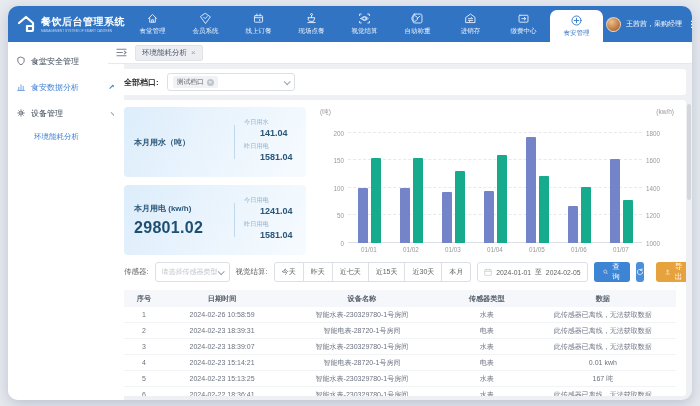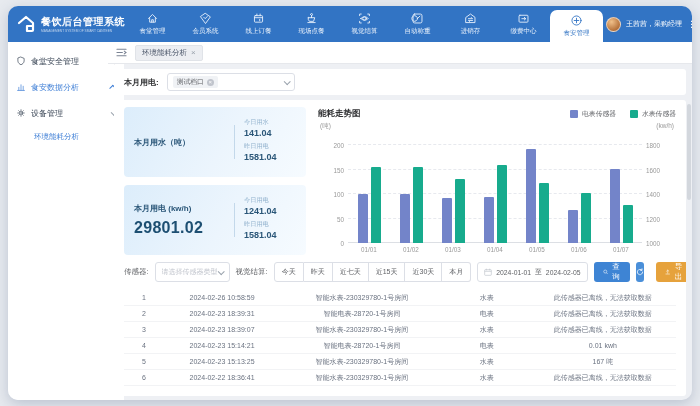--- a/index.html
+++ b/index.html
@@ -72,21 +72,21 @@
   
   .stats-col { width:182px; flex:none; display:flex; flex-direction:column; gap:8px; }
   .stat-card { flex:1; border-radius:4px; background:linear-gradient(120deg,#dcedfb 0%,#ecf5fd 55%,#f6fbff 100%);
                display:flex; align-items:center; padding:0 10px; }
   .stat-main { flex:1; }
   .stat-title { font-size:8px; font-weight:bold; color:#2a5678; white-space:nowrap; }
   .stat-value { font-size:16px; font-weight:bold; color:#1d4f72; margin-top:5px; letter-spacing:.3px; }
   .stat-divider { width:1px; height:34px; background:#c3d8ea; margin:0 9px; }
   .stat-side { width:52px; flex:none; }
   .stat-side .sl { font-size:6.2px; color:#8fb0cc; white-space:nowrap; }
-  .stat-side .sv { font-size:9px; font-weight:bold; color:#2a5678; margin:1px 0 4px; }
+  .stat-side .sv { font-size:9px; font-weight:bold; color:#2a5678; margin:1px 16px 4px; }
 
   
   .chart-col { flex:1; display:flex; flex-direction:column; }
   .chart-head { display:flex; align-items:center; justify-content:space-between; height:14px; }
   .chart-title { font-size:8.5px; font-weight:bold; color:#303133; }
   .legend { display:flex; gap:14px; }
   .legend-item { display:flex; align-items:center; gap:4px; font-size:6.8px; color:#606266; cursor:pointer; }
   .legend-swatch { width:8px; height:8px; border-radius:1px; }
   .plot-wrap { flex:1; position:relative; margin:12px 34px 12px 30px; }
   .axis-unit { position:absolute; top:-11px; font-size:6.5px; color:#999; }
@@ -281,21 +281,21 @@
             <path d="M1 2.5h10M1 6h6M1 9.5h10M9 4.5 L11 6 L9 7.5" fill="none" stroke="#7b8494" stroke-width="1.1" stroke-linecap="round"></path>
           </svg>
       </span>
       <span class="tab-chip">
         <span>环境能耗分析</span>
         <span class="close-x"></span>
       </span>
     </div>
 
     <div class="filter-card">
-      <span class="filter-label">本月用电:</span>
+      <span class="filter-label">全部档口:</span>
       <span class="stall-select">
         <span class="tag">
           <span>测试档口</span>
           <span class="tag-close"></span>
         </span>
         <span class="sel-spacer"></span>
         <span class="chev down"></span>
       </span>
     </div>
 
@@ -324,33 +324,20 @@
             <div class="stat-side">
               <div class="sl">今日用电</div>
               <div class="sv">1241.04</div>
               <div class="sl">昨日用电</div>
               <div class="sv">1581.04</div>
             </div>
           </div>
         </div>
 
         <div class="chart-col">
-          <div class="chart-head">
-            <span class="chart-title">能耗走势图</span>
-            <span class="legend" id="legend">
-                <span class="legend-item">
-                  <span class="legend-swatch" style="background: rgb(115, 132, 201);"></span>
-                  <span>电表传感器</span>
-                </span>
-                <span class="legend-item">
-                  <span class="legend-swatch" style="background: rgb(23, 171, 141);"></span>
-                  <span>水表传感器</span>
-                </span>
-              </span>
-          </div>
           <div class="plot-wrap" id="plot">
               <span class="axis-unit left">(吨)</span>
               <span class="axis-unit right">(kw/h)</span>
               <div class="gridline zero" style="bottom: 0%;"></div>
               <span class="tick l" style="bottom: 0%;">0</span>
               <span class="tick r" style="bottom: 0%;">1000</span>
               <div class="gridline" style="bottom: 22.2222%;"></div>
               <span class="tick l" style="bottom: 22.2222%;">50</span>
               <span class="tick r" style="bottom: 22.2222%;">1200</span>
               <div class="gridline" style="bottom: 44.4444%;"></div>
@@ -444,20 +431,27 @@
         <span class="spacer"></span>
         <button class="btn export">
           <svg viewBox="0 0 12 12">
               <path d="M6 8.5 V2 M3.5 4.2 L6 1.8 L8.5 4.2 M2 10.5 h8" fill="none" stroke="#fff" stroke-width="1.2" stroke-linecap="round" stroke-linejoin="round"></path>
             </svg>
           <span>导出</span>
         </button>
       </div>
 
       <div class="table">
+        <div class="trow head" id="tableHead">
+            <div class="cell">序号</div>
+            <div class="cell">日期时间</div>
+            <div class="cell">设备名称</div>
+            <div class="cell">传感器类型</div>
+            <div class="cell">数据</div>
+          </div>
         <div id="tableBody">
             <div class="trow body">
               <div class="cell">1</div>
               <div class="cell">2024-02-26 10:58:59</div>
               <div class="cell">智能水表-230329780-1号房间</div>
               <div class="cell">水表</div>
               <div class="cell">此传感器已离线，无法获取数据</div>
             </div>
             <div class="trow body">
               <div class="cell">2</div>

